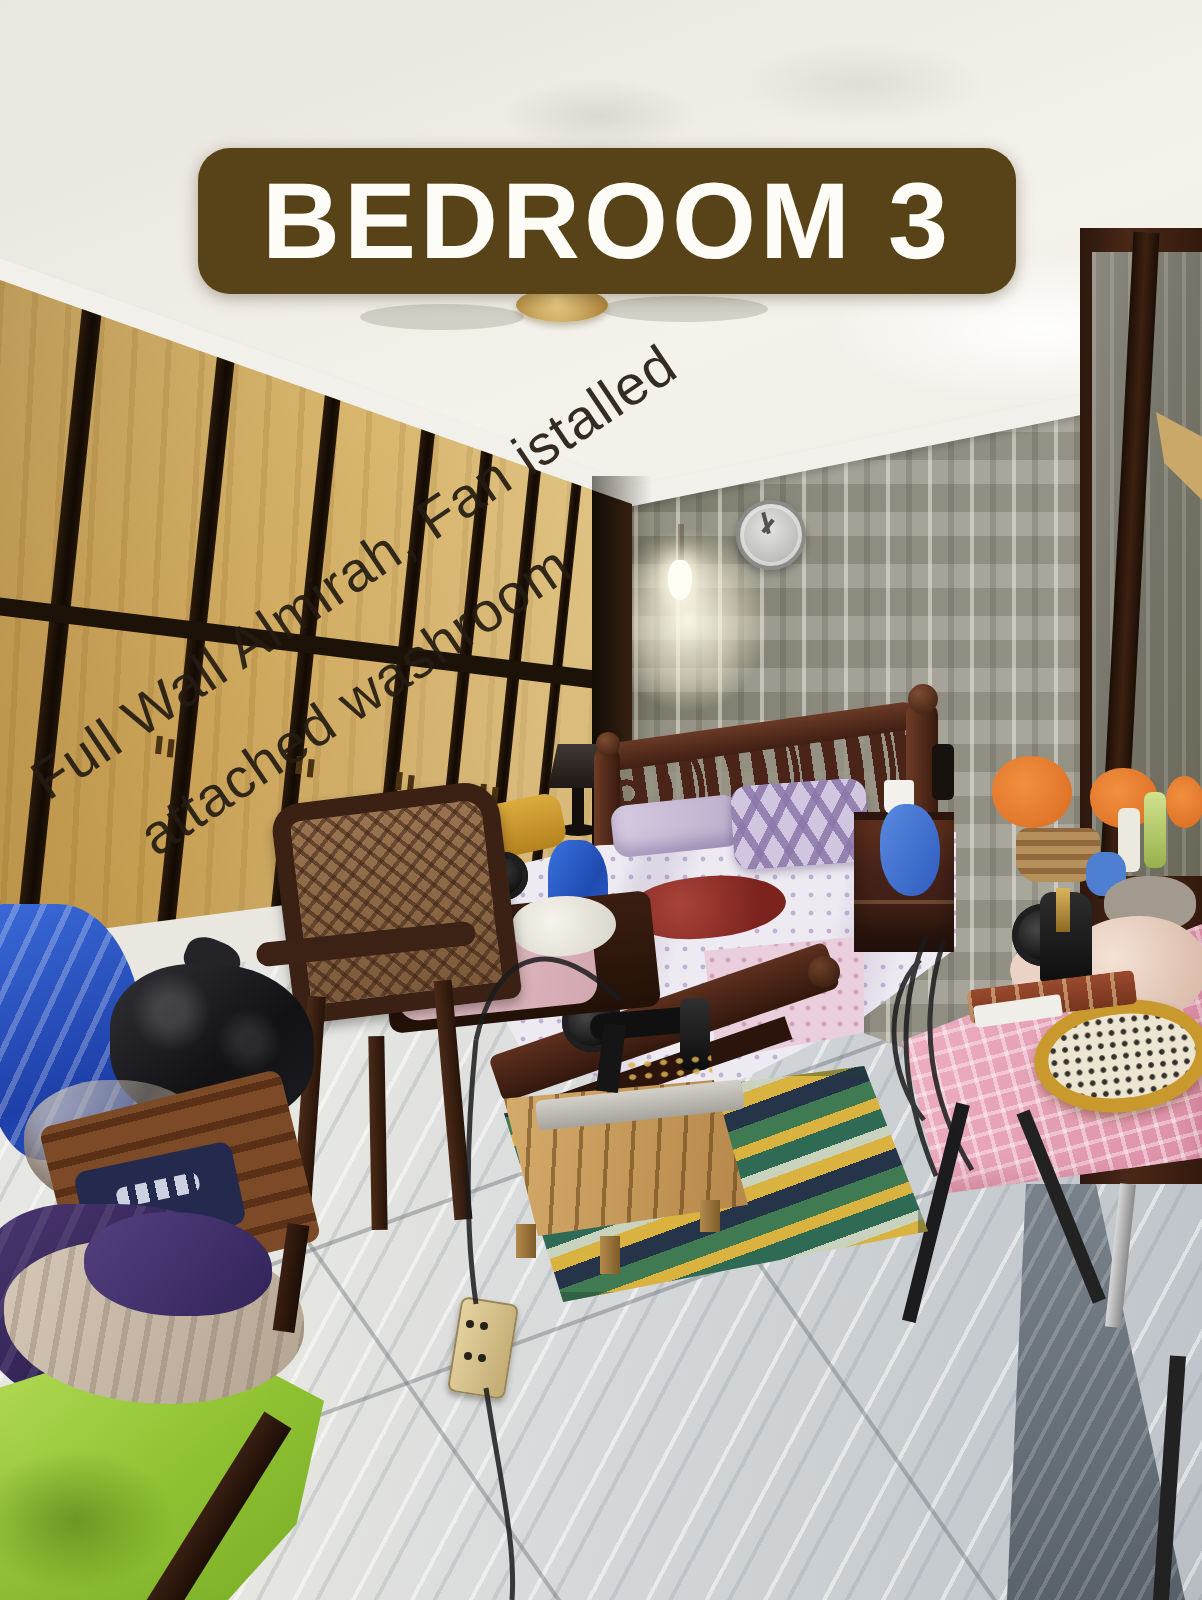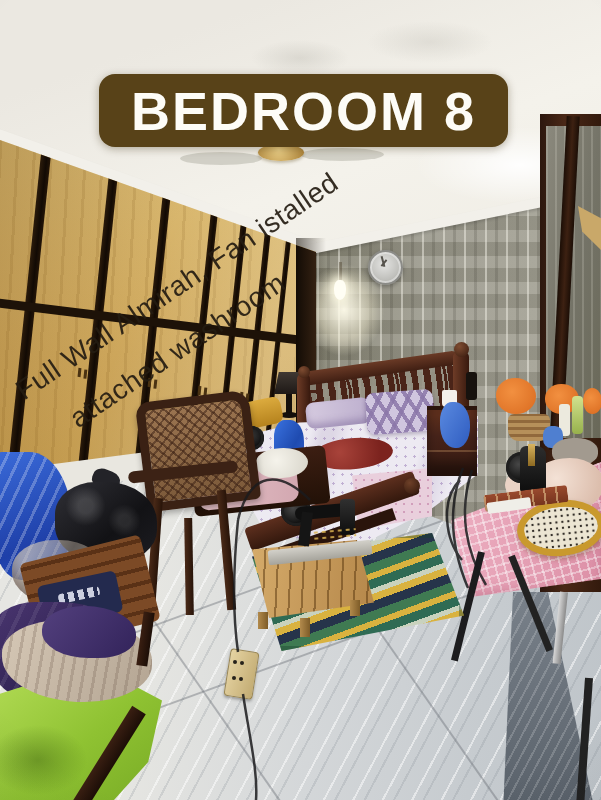--- a/index.html
+++ b/index.html
@@ -384,18 +384,18 @@
       <path d="M460,480 C440,500 445,540 462,560"></path>
       <path d="M310,500 C280,470 250,470 238,520"></path>
       <path d="M238,520 C234,560 232,610 238,652"></path>
       <path d="M243,694 C250,740 258,772 256,800"></path>
     </g>
   </svg>
 
   <div class="e vignette"></div>
 
   <div class="e banner">
-    <span>BEDROOM 8</span>
+    <span>BEDROOM 3</span>
   </div>
   <div class="e wm wm1">Full Wall Almirah, Fan istalled</div>
   <div class="e wm wm2">attached washroom</div>
 
 </div>
 
 </body></html>

